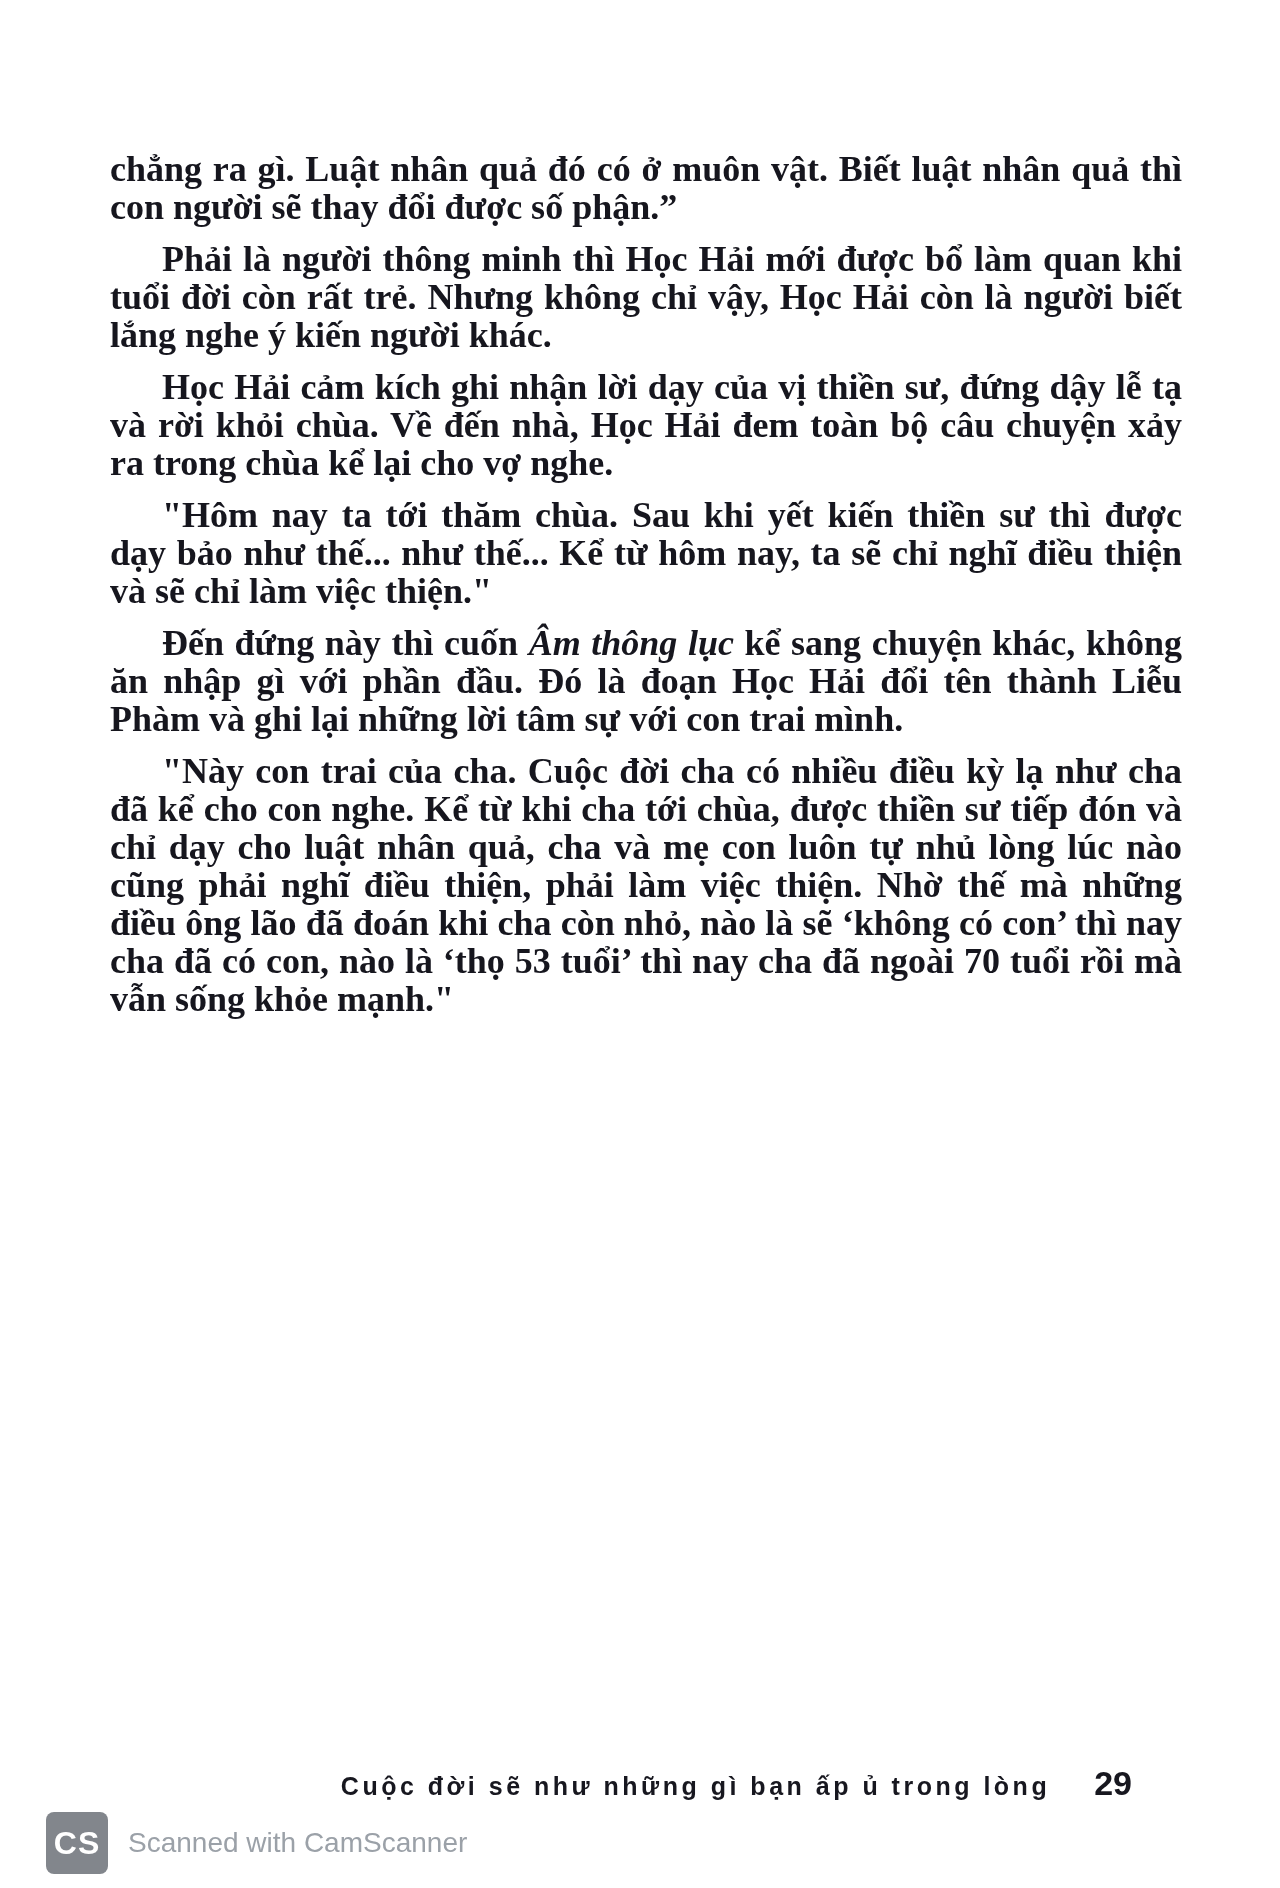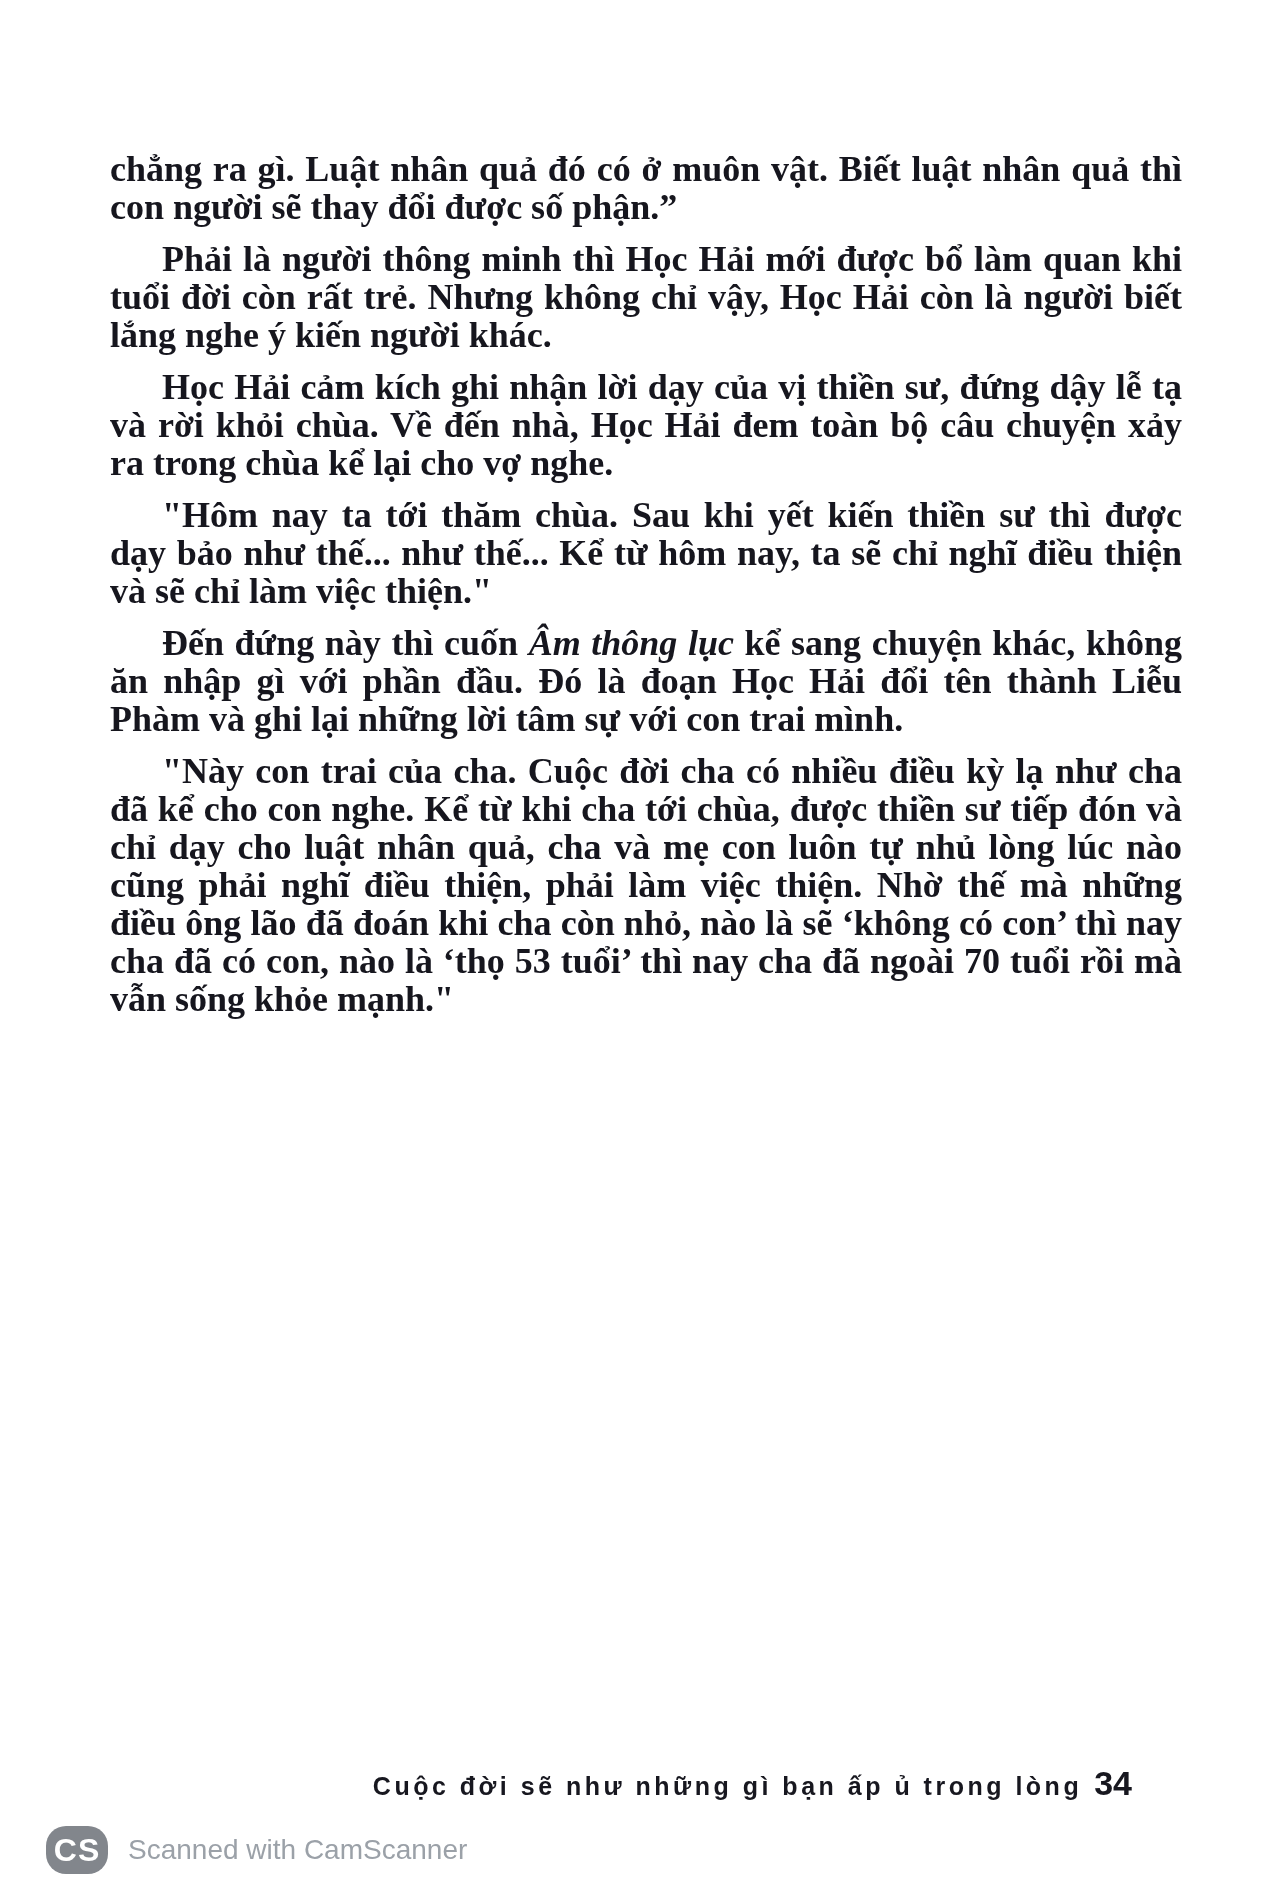--- a/index.html
+++ b/index.html
@@ -34,21 +34,21 @@
   .em { font-style: italic; }
 
   .footer {
     position: absolute;
     top: 1764px;
     left: 0;
     right: 148px;
     display: flex;
     justify-content: flex-end;
     align-items: baseline;
-    gap: 12px;
+    gap: 44px;
   }
   .running-title {
     font-family: "Liberation Sans", "DejaVu Sans", sans-serif;
     font-weight: bold;
     font-size: 25px;
     letter-spacing: 3.5px;
     color: #17171f;
     white-space: nowrap;
   }
   .page-number {
@@ -61,22 +61,22 @@
   .scanner-bar {
     position: absolute;
     left: 46px;
     bottom: 14px;
     display: flex;
     align-items: center;
     gap: 20px;
   }
   .cs-logo {
     width: 62px;
-    height: 48px;
-    border-radius: 20px;
+    height: 62px;
+    border-radius: 8px;
     background: #82868c;
     color: #ffffff;
     display: flex;
     align-items: center;
     justify-content: center;
     font-family: "Liberation Sans", "DejaVu Sans", sans-serif;
     font-weight: bold;
     font-size: 32px;
     letter-spacing: 1px;
     flex: 0 0 auto;
@@ -97,21 +97,21 @@
       <p class="para"><span>chẳng ra gì. Luật nhân quả đó có ở muôn vật. Biết luật nhân quả thì con người sẽ thay đổi được số phận.”</span></p>
       <p class="para indent"><span>Phải là người thông minh thì Học Hải mới được bổ làm quan khi tuổi đời còn rất trẻ. Nhưng không chỉ vậy, Học Hải còn là người biết lắng nghe ý kiến người khác.</span></p>
       <p class="para indent"><span>Học Hải cảm kích ghi nhận lời dạy của vị thiền sư, đứng dậy lễ tạ và rời khỏi chùa. Về đến nhà, Học Hải đem toàn bộ câu chuyện xảy ra trong chùa kể lại cho vợ nghe.</span></p>
       <p class="para indent"><span>"Hôm nay ta tới thăm chùa. Sau khi yết kiến thiền sư thì được dạy bảo như thế... như thế... Kể từ hôm nay, ta sẽ chỉ nghĩ điều thiện và sẽ chỉ làm việc thiện."</span></p>
       <p class="para indent"><span>Đến đứng này thì cuốn </span><span class="em">Âm thông lục</span><span> kể sang chuyện khác, không ăn nhập gì với phần đầu. Đó là đoạn Học Hải đổi tên thành Liễu Phàm và ghi lại những lời tâm sự với con trai mình.</span></p>
       <p class="para indent"><span>"Này con trai của cha. Cuộc đời cha có nhiều điều kỳ lạ như cha đã kể cho con nghe. Kể từ khi cha tới chùa, được thiền sư tiếp đón và chỉ dạy cho luật nhân quả, cha và mẹ con luôn tự nhủ lòng lúc nào cũng phải nghĩ điều thiện, phải làm việc thiện. Nhờ thế mà những điều ông lão đã đoán khi cha còn nhỏ, nào là sẽ ‘không có con’ thì nay cha đã có con, nào là ‘thọ 53 tuổi’ thì nay cha đã ngoài 70 tuổi rồi mà vẫn sống khỏe mạnh."</span></p>
     </main>
 
   <div class="footer">
     <span class="running-title">Cuộc đời sẽ như những gì bạn ấp ủ trong lòng</span>
-    <span class="page-number">34</span>
+    <span class="page-number">29</span>
   </div>
 
   <div class="scanner-bar">
     <div class="cs-logo">CS</div>
     <span class="scanner-label">Scanned with CamScanner</span>
   </div>
 
 </div>
 
 </body></html>

